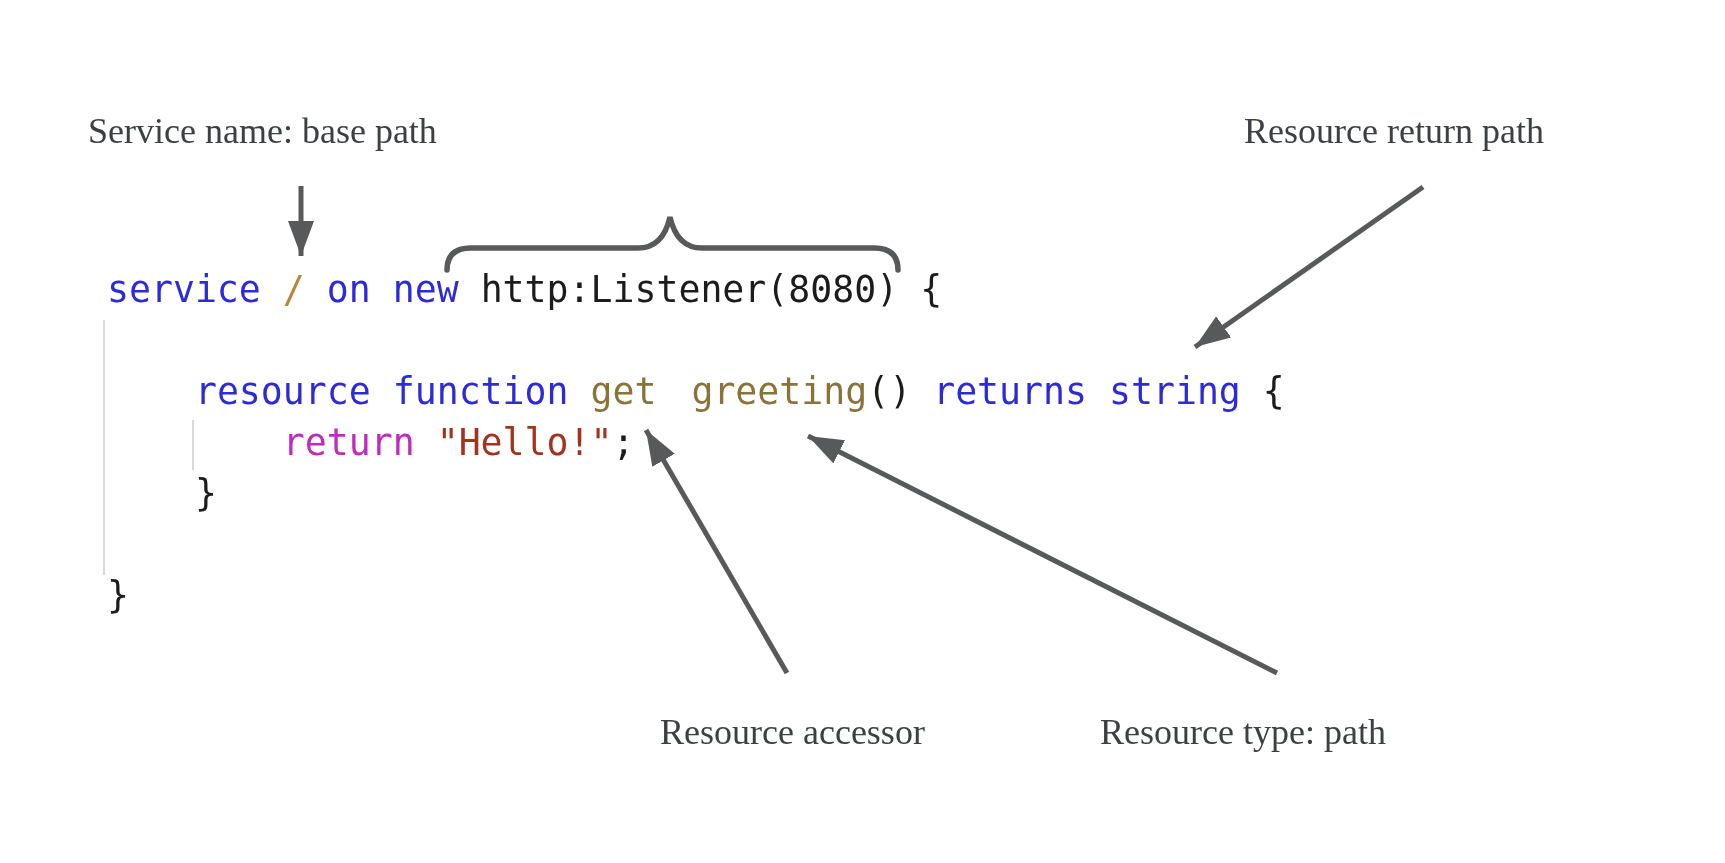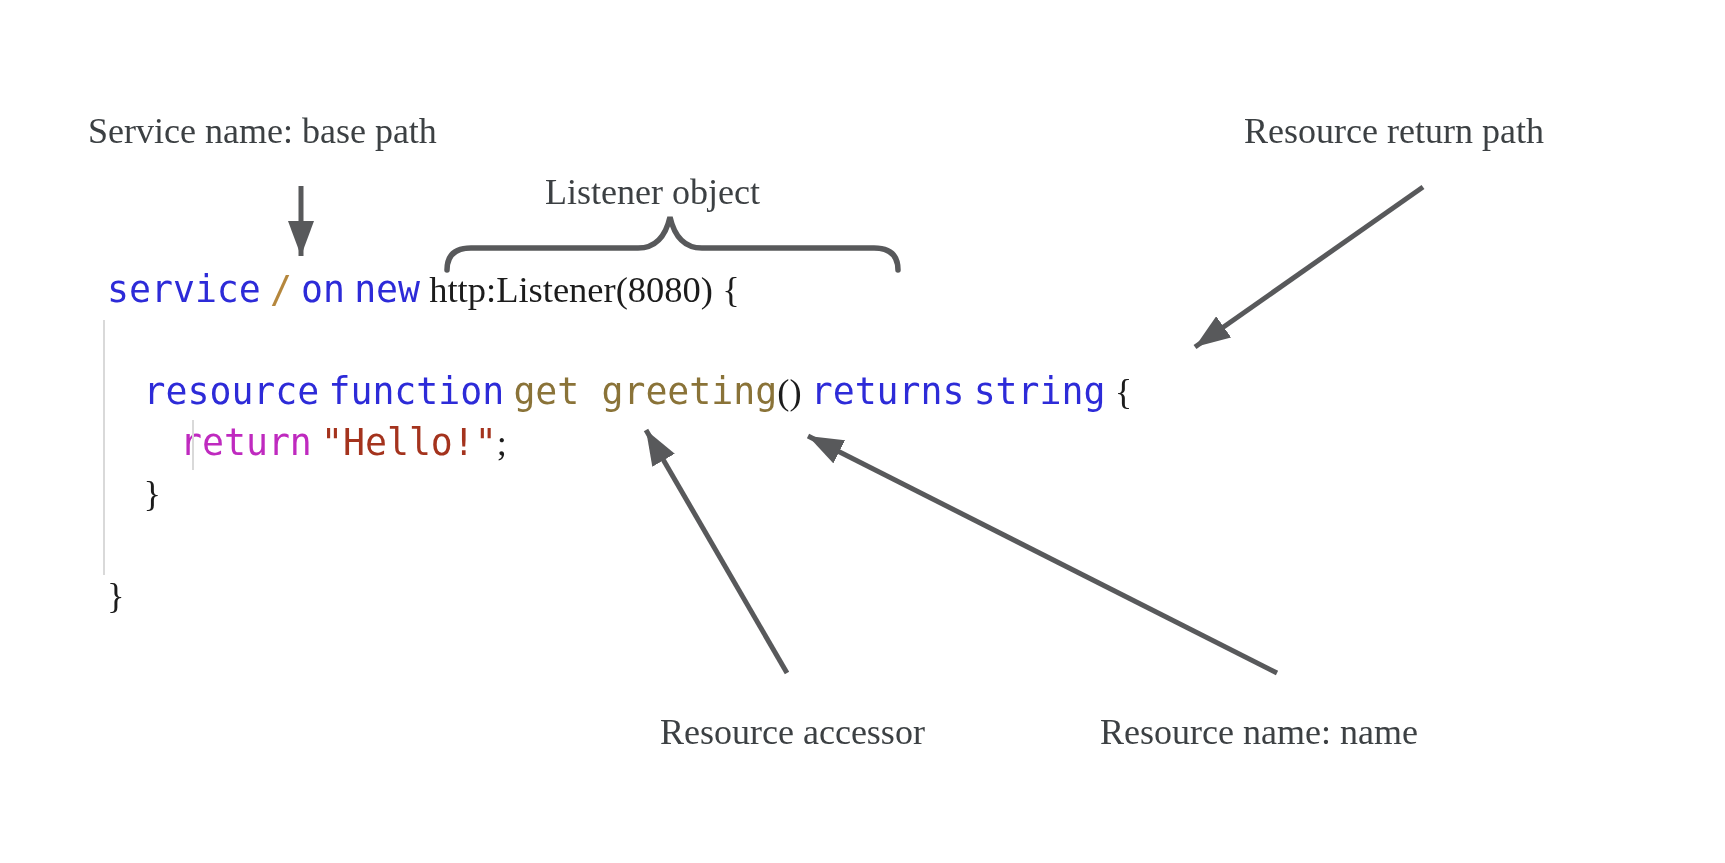--- a/index.html
+++ b/index.html
@@ -33,21 +33,21 @@
     color: var(--plain-code, #1c1c1c);
     white-space: pre;
   }
   .code-line { height: 51px; }
   .tok-keyword       { color: var(--keyword, #2d2bd8); text-align: center; }
   .tok-path          { color: var(--path-slash, #b5873d); }
   .tok-accessor      { color: var(--accessor, #8a7338); text-align: center; }
   .tok-resource-name { color: var(--resource-name, #8a7338); margin-left: 13px; }
   .tok-control       { color: var(--control, #bf2abf); }
   .tok-string        { color: var(--string, #a4331d); }
-  .tok-plain         { color: var(--plain-code, #1c1c1c); font-family: Liberation Serif, serif; }
+  .tok-plain         { color: var(--plain-code, #1c1c1c); }
   .indent-guide {
     position: absolute;
     width: 2px;
     background: var(--indent-guide, #d9d9d9);
   }
   #guide-outer { left: 103px; top: 320px; height: 255px; }
   #guide-inner { left: 192px; top: 420px; height: 50px; }
   #annotation-overlay {
     position: absolute;
     left: 0; top: 0;
@@ -64,27 +64,26 @@
     stroke: none;
   }
 </style>
 </head>
 <body>
 
 <div id="figure">
 
   <div class="annotation-label" style="left:88px; top:112px;">Service name: base path</div>
 
-  <div class="annotation-label" style="left:545px; top:173px;">Listener object</div>
 
   <div class="annotation-label" style="left:1244px; top:112px;">Resource return path</div>
 
   <div class="annotation-label" style="left:632px; top:713px;margin-left:28px;">Resource accessor</div>
 
-  <div class="annotation-label" style="left:1100px; top:713px;">Resource name: name</div>
+  <div class="annotation-label" style="left:1100px; top:713px;">Resource type: path</div>
 
   <div id="code-block"><div class="code-line"><span class="tok-keyword">service</span><span class="tok-plain"> </span><span class="tok-path">/</span><span class="tok-plain"> </span><span class="tok-keyword">on</span><span class="tok-plain"> </span><span class="tok-keyword">new</span><span class="tok-plain"> http:Listener(8080) {</span></div><div class="code-line"> </div><div class="code-line"><span class="tok-plain">    </span><span class="tok-keyword">resource</span><span class="tok-plain"> </span><span class="tok-keyword">function</span><span class="tok-plain"> </span><span class="tok-accessor">get</span><span class="tok-plain"> </span><span class="tok-resource-name">greeting</span><span class="tok-plain">() </span><span class="tok-keyword">returns</span><span class="tok-plain"> </span><span class="tok-keyword">string</span><span class="tok-plain"> {</span></div><div class="code-line"><span class="tok-plain">        </span><span class="tok-control">return</span><span class="tok-plain"> </span><span class="tok-string">"Hello!"</span><span class="tok-plain">;</span></div><div class="code-line"><span class="tok-plain">    }</span></div><div class="code-line"> </div><div class="code-line"><span class="tok-plain">}</span></div></div>
 
   <div id="guide-outer" class="indent-guide"></div>
   <div id="guide-inner" class="indent-guide"></div>
 
   <svg id="annotation-overlay" viewBox="0 0 1725 863" xmlns="http://www.w3.org/2000/svg">
     <defs>
       <marker id="arrowhead" markerWidth="7" markerHeight="5.2" refX="7" refY="2.6" orient="auto">
         <polygon class="head" points="0,0 7,2.6 0,5.2"></polygon>

